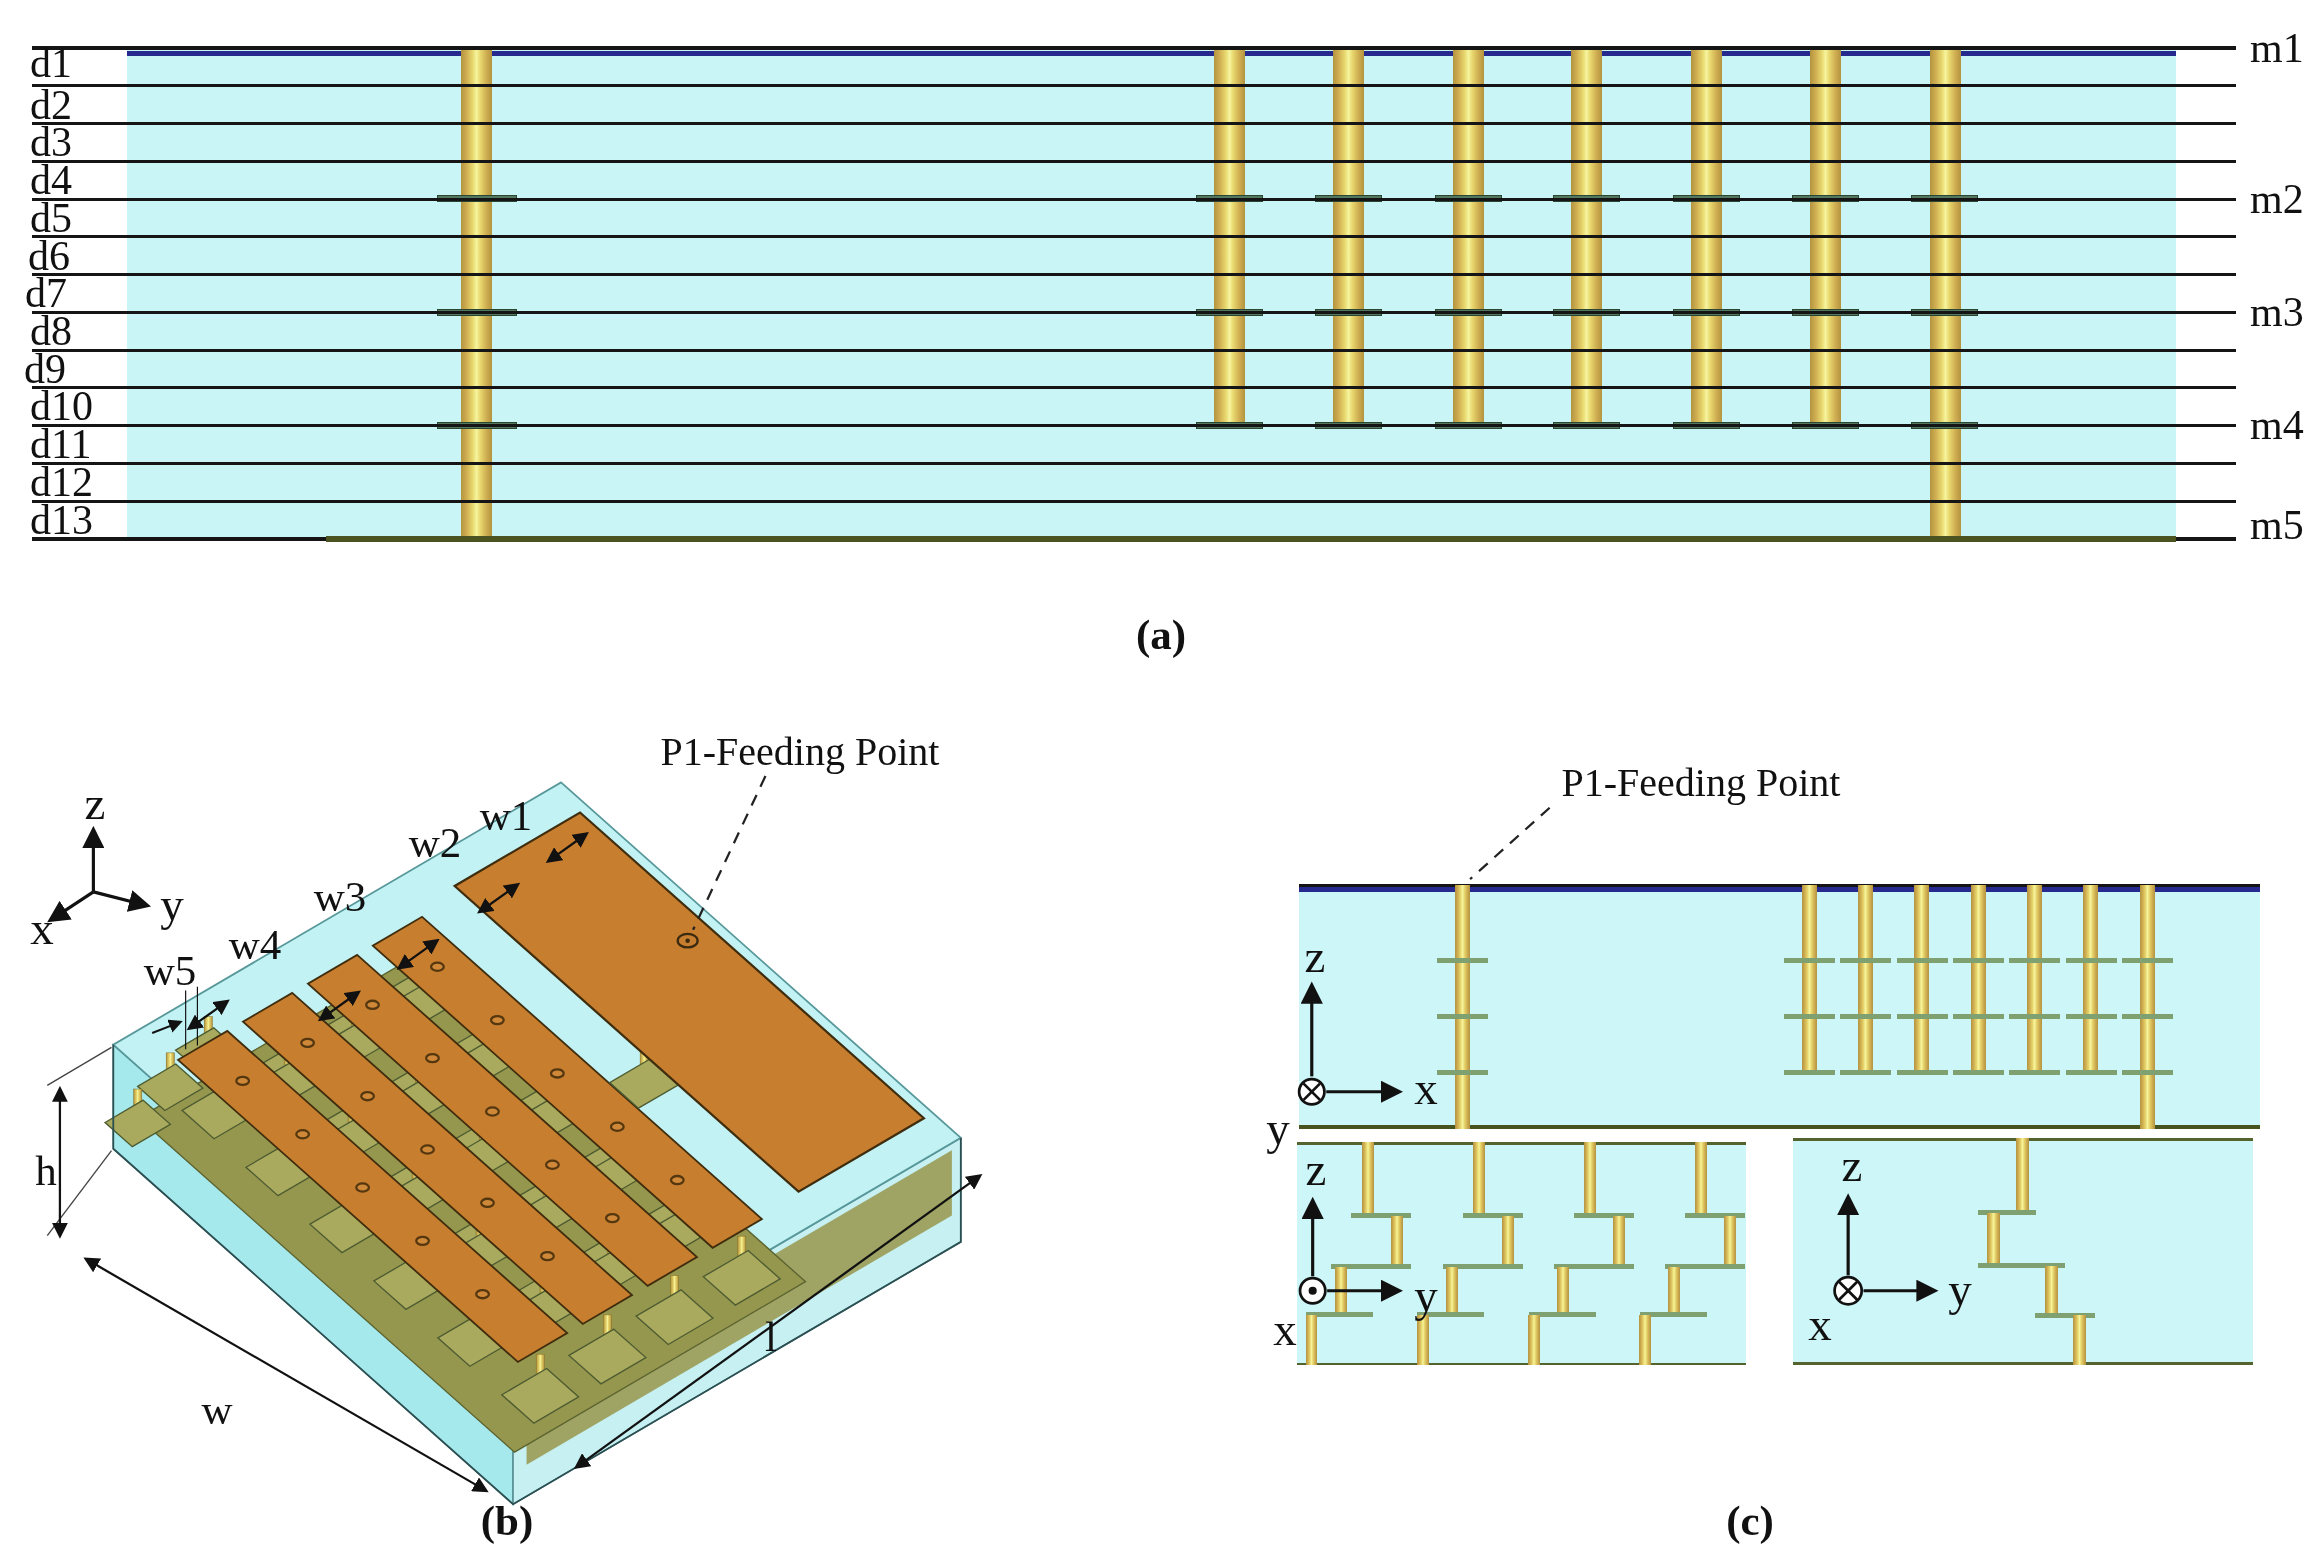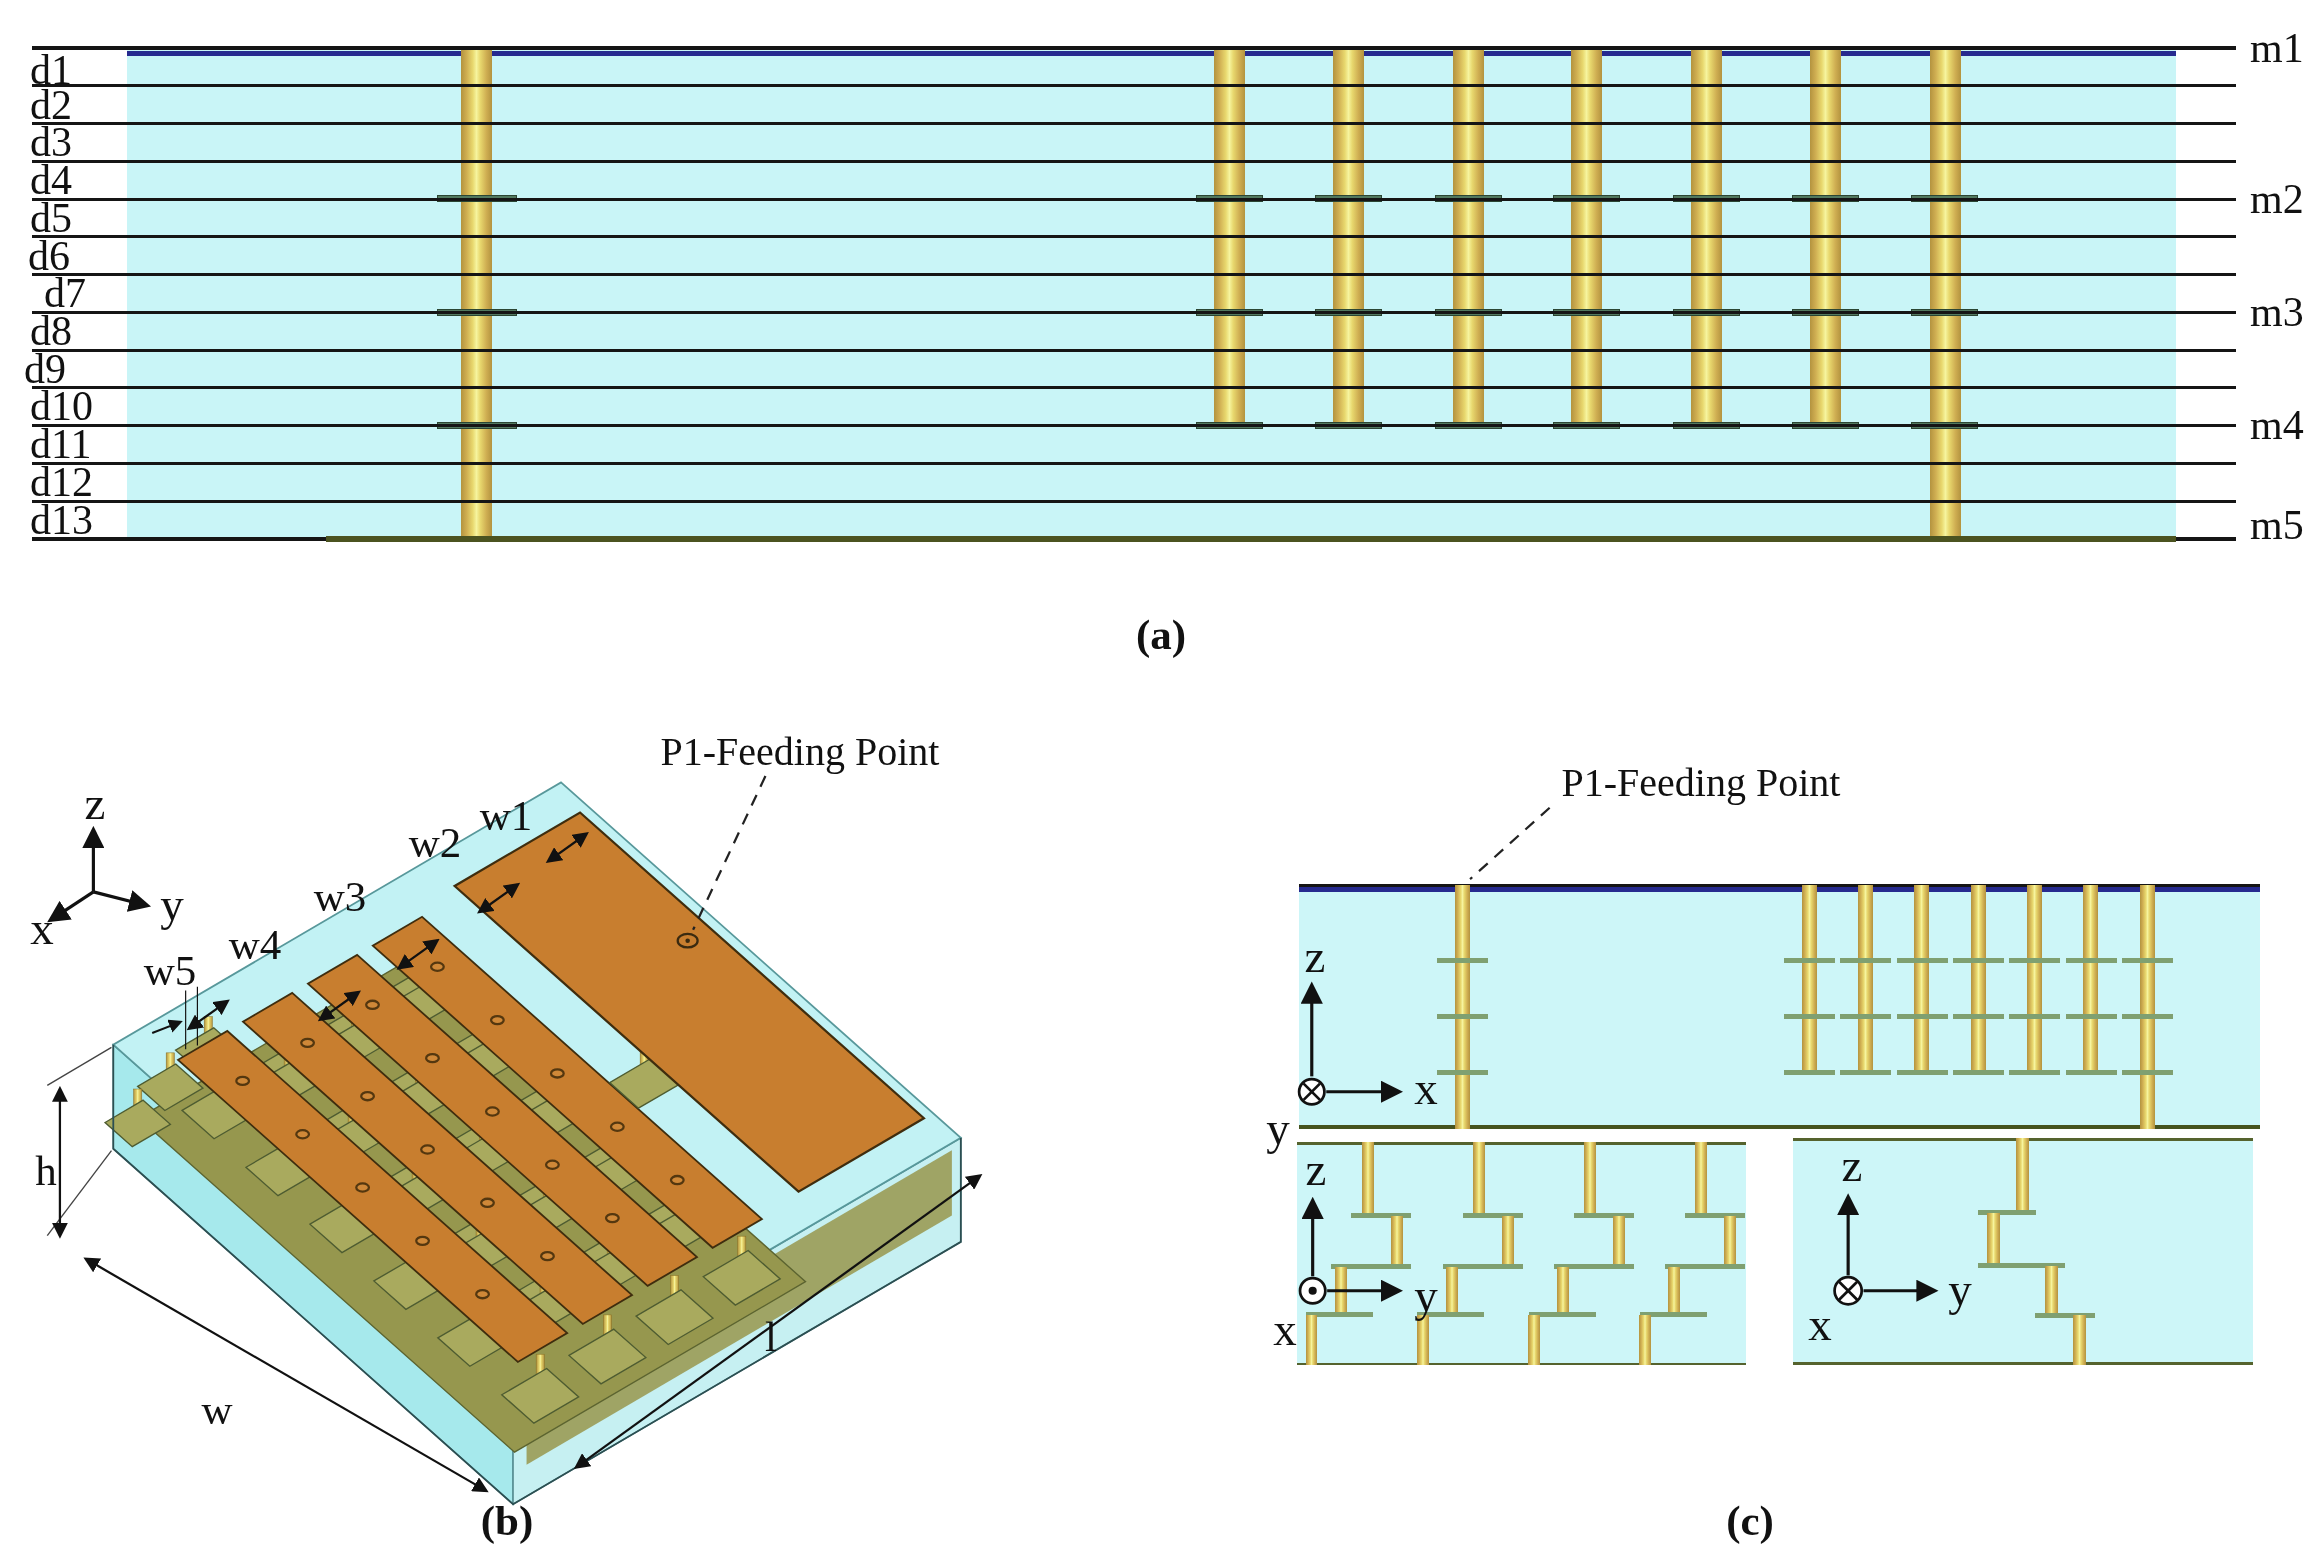--- a/index.html
+++ b/index.html
@@ -329,27 +329,27 @@
       <circle cx="1451" cy="1427" r="4.5" fill="#111" stroke="none"></circle>
 
       <line x1="2043" y1="1410" x2="2043" y2="1324" stroke-width="3.5" marker-end="url(#ah)"></line>
       <line x1="2060" y1="1427" x2="2138" y2="1427" stroke-width="3.5" marker-end="url(#ah)"></line>
       <circle cx="2043" cy="1427" r="15" stroke-width="3" fill="#fff"></circle>
       <line x1="2033" y1="1417" x2="2053" y2="1437" stroke-width="3"></line>
       <line x1="2053" y1="1417" x2="2033" y2="1437" stroke-width="3"></line>
     </g>
   </svg>
 
-  <span class="lbl la f46" style="left:30px;top:70px">d1</span>
+  <span class="lbl la f46" style="left:30px;top:63px">d1</span>
   <span class="lbl la f46" style="left:30px;top:105px">d2</span>
   <span class="lbl la f46" style="left:30px;top:142px">d3</span>
   <span class="lbl la f46" style="left:30px;top:180px">d4</span>
   <span class="lbl la f46" style="left:30px;top:218px">d5</span>
   <span class="lbl la f46" style="left:28px;top:256px">d6</span>
-  <span class="lbl la f46" style="left:44px;top:293px">d7</span>
+  <span class="lbl la f46" style="left:25px;top:293px">d7</span>
   <span class="lbl la f46" style="left:30px;top:331px">d8</span>
   <span class="lbl la f46" style="left:24px;top:369px">d9</span>
   <span class="lbl la f46" style="left:30px;top:406px">d10</span>
   <span class="lbl la f46" style="left:30px;top:444px">d11</span>
   <span class="lbl la f46" style="left:30px;top:482px">d12</span>
   <span class="lbl la f46" style="left:30px;top:520px">d13</span>
 
   <span class="lbl la f46" style="left:2250px;top:48px">m1</span>
   <span class="lbl la f46" style="left:2250px;top:199px">m2</span>
   <span class="lbl la f46" style="left:2250px;top:312px">m3</span>

